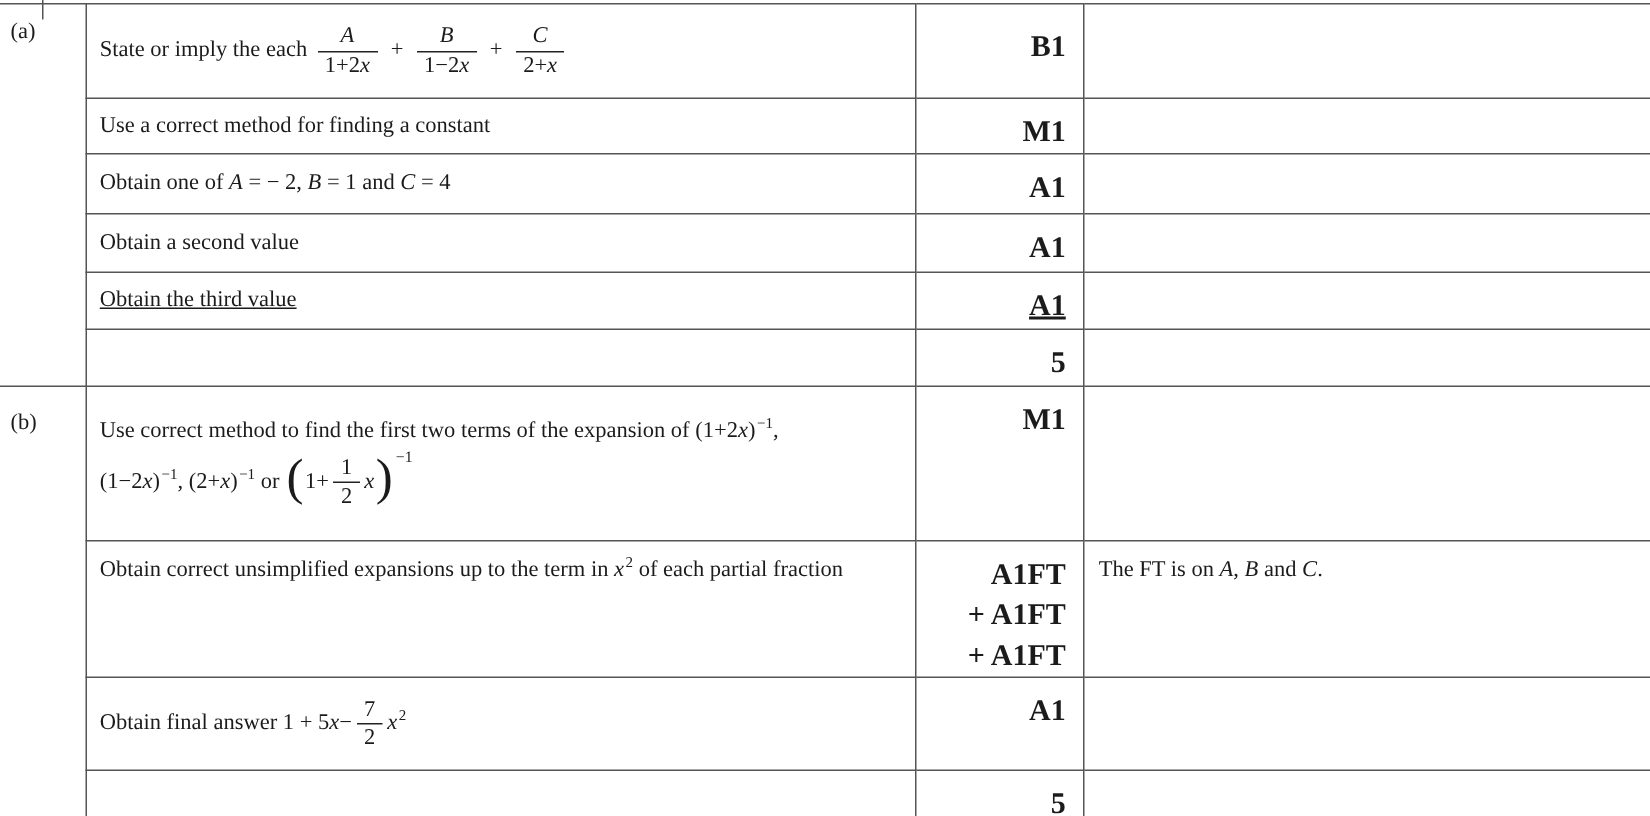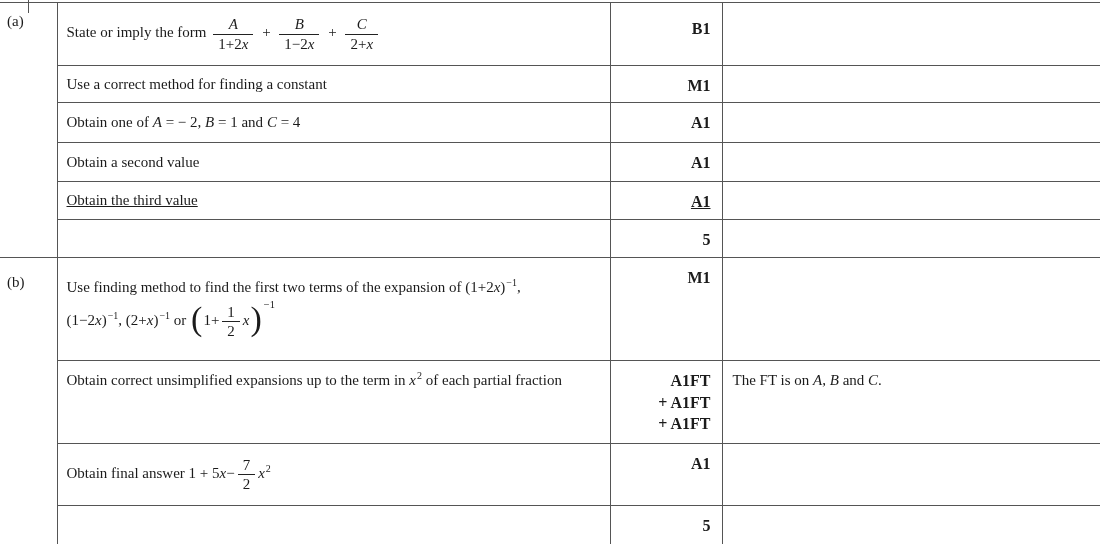--- a/index.html
+++ b/index.html
@@ -15,21 +15,21 @@
     overflow:hidden;
   }
   td.part{
     border-left:none;vertical-align:top;padding:10px 0 0 7px;font-size:15px;
   }
   td.part.pb{padding-top:16px;}
   td.desc{padding:2px 6px 2px 9px;line-height:1.25;}
   td.desc.top{vertical-align:top;padding-top:10px;}
   td.mark{
     text-align:right;vertical-align:top;padding:9px 11px 0 0;
-    font-weight:bold;font-size:16px;line-height:1.35;
+    font-weight:bold;font-size:20px;line-height:1.35;
   }
   tr.ra1 td.mark{padding-top:15px;}
   td.comment{vertical-align:top;padding:11px 4px 0 10px;}
   table.ms{border-bottom:2px solid #6a6a6a;}
 
   tr.ra1{height:63px;}
   tr.ra2{height:37px;margin-left:32px;}
   tr.ra3{height:40px;margin-left:20px;}
   tr.ra4{height:39px;border-radius:13px;}
   tr.ra5{height:38px;text-decoration:underline;}
@@ -69,21 +69,21 @@
       <col style="width:378px">
   </colgroup>
 
   <tbody>
       <tr class="ra1">
     <td class="part" rowspan="6">
       <span>(a)</span>
     </td>
     <td class="desc">
       <span class="mline">
-        <span>State or imply the form</span>
+        <span>State or imply the each</span>
         <span class="frac"><span class="num"><span class="var">A</span></span><span class="den"><span>1+2</span><span class="var">x</span></span></span>
         <span class="op">+</span>
         <span class="frac"><span class="num"><span class="var">B</span></span><span class="den"><span>1−2</span><span class="var">x</span></span></span>
         <span class="op">+</span>
         <span class="frac"><span class="num"><span class="var">C</span></span><span class="den"><span>2+</span><span class="var">x</span></span></span>
       </span>
     </td>
     <td class="mark">B1</td>
     <td class="comment"></td>
   </tr>
@@ -119,21 +119,21 @@
     <td class="mark">5</td>
     <td class="comment"></td>
   </tr>
 
   <tr class="rb1">
     <td class="part pb" rowspan="4">
       <span>(b)</span>
     </td>
     <td class="desc">
       <div class="mline">
-        <span>Use finding method to find the first two terms of the expansion of </span><span><span>(</span><span>1+2</span><span class="var">x</span><span>)</span><span class="exp">−1</span></span><span>,</span>
+        <span>Use correct method to find the first two terms of the expansion of </span><span><span>(</span><span>1+2</span><span class="var">x</span><span>)</span><span class="exp">−1</span></span><span>,</span>
       </div>
       <div class="mline mline2">
         <span><span>(</span><span>1−2</span><span class="var">x</span><span>)</span><span class="exp">−1</span></span><span>, </span><span><span>(</span><span>2+</span><span class="var">x</span><span>)</span><span class="exp">−1</span></span><span> or </span><span><span class="bigp">(</span><span>1+</span><span class="frac"><span class="num">1</span><span class="den">2</span></span><span class="var">x</span><span class="bigp">)</span><span class="exp-high">−1</span></span>
       </div>
     </td>
     <td class="mark">M1</td>
     <td class="comment"></td>
   </tr>
 
   <tr class="rb2">

